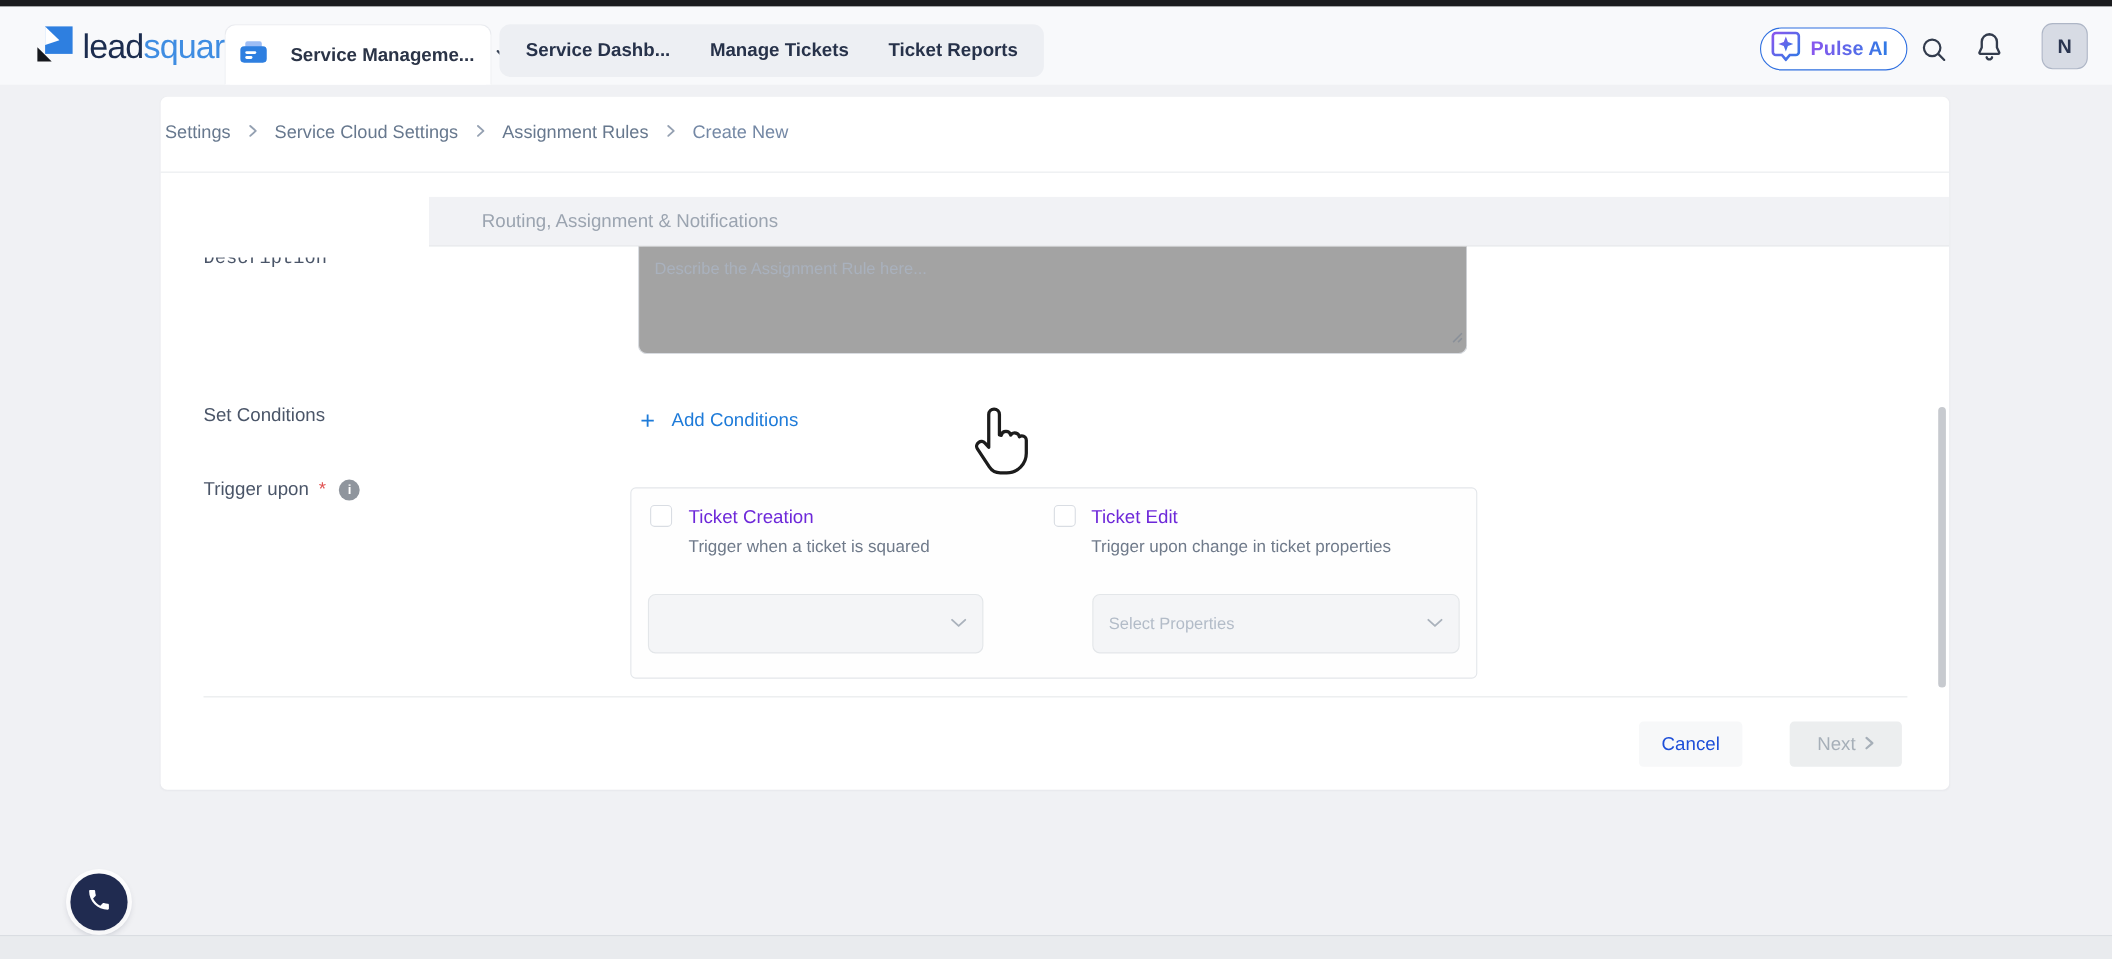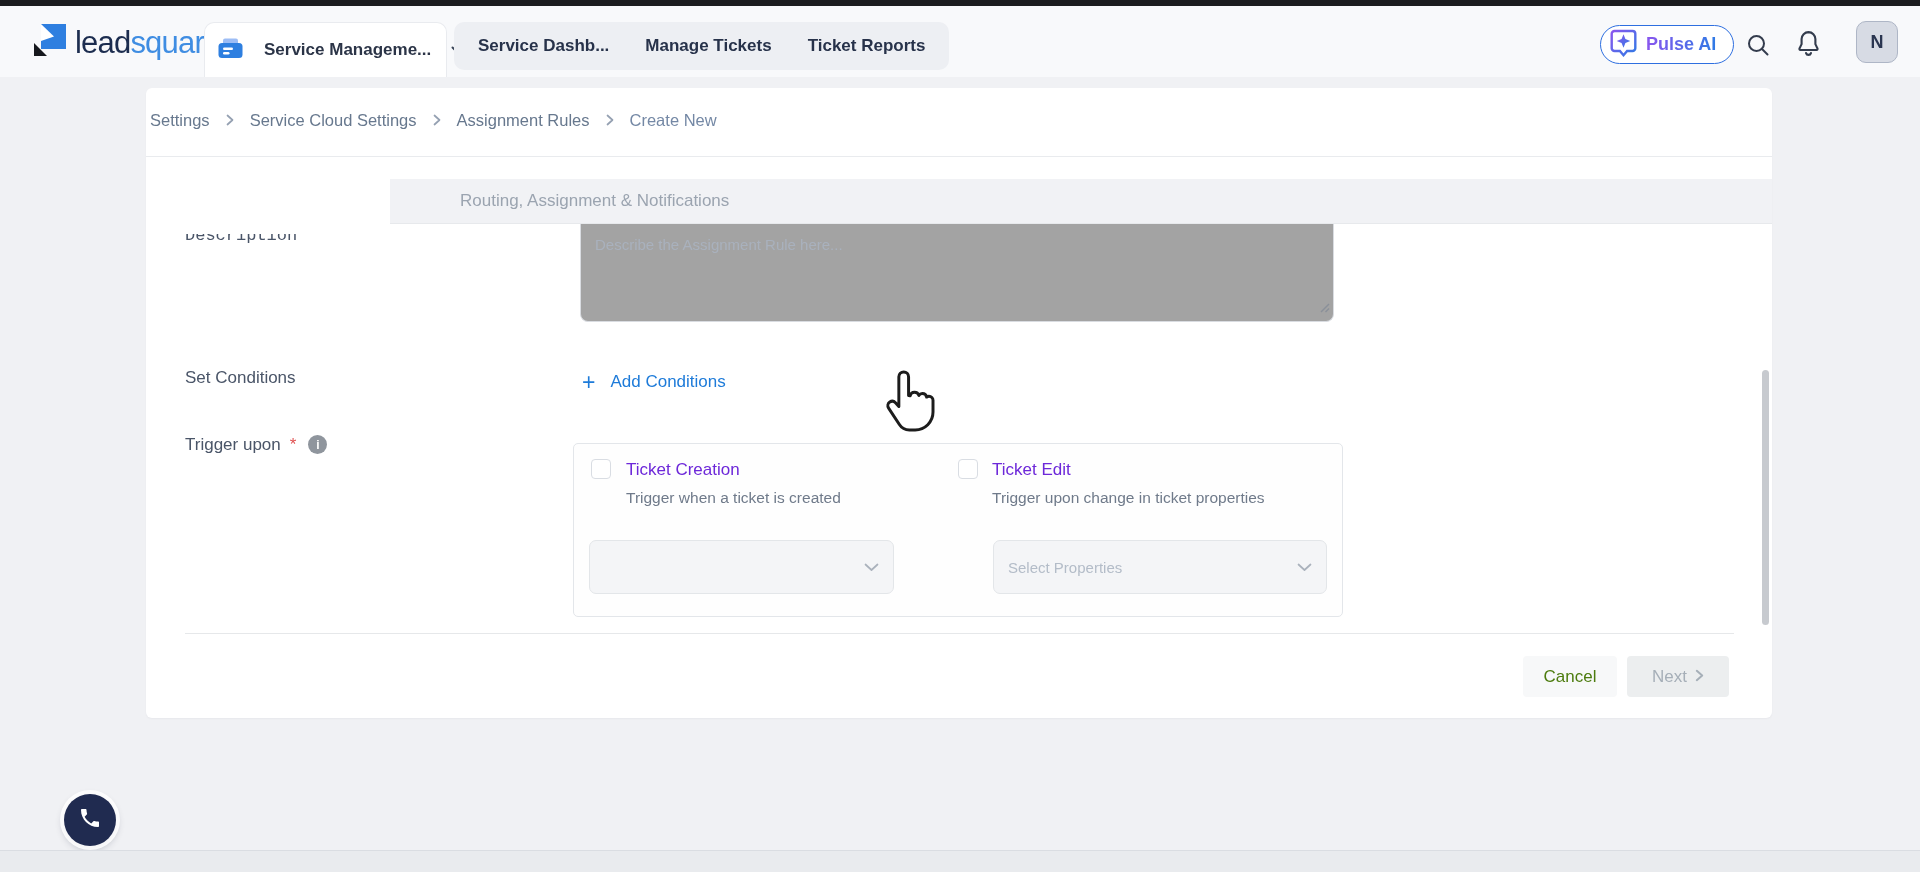--- a/index.html
+++ b/index.html
@@ -47,42 +47,42 @@
   .crumb { white-space: nowrap; cursor: pointer; }
   .crumb-current { color: #7488a5; cursor: default; }
 
   .divider-1 { position: absolute; left: 0; top: 68px; width: 1626px; height: 1px; background: #e9ebee; }
 
   .tabbar { position: absolute; left: 0; top: 91px; width: 1626px; height: 45px; }
   .tab-active { position: absolute; left: 0; top: 0; width: 244px; height: 45px; background: #fff;
     border-top: 3px solid #1e7bd9; border-right: 1px solid #e5e7ea; display: flex; align-items: center; justify-content: center;
     font-size: 17px; font-weight: 600; color: #1e7bd9; cursor: pointer; }
   .tab-rest { position: absolute; left: 244px; top: 0; right: 0; height: 45px; background: #f1f2f5; border-bottom: 1px solid #e7e9ec; }
-  .tab-inactive { position: absolute; left: 70px; top: 0; height: 44px; display: flex; align-items: center;
+  .tab-inactive { position: absolute; left: 48px; top: 0; height: 44px; display: flex; align-items: center;
     font-size: 17px; font-weight: 500; color: #9ba4b0; cursor: pointer; }
 
   
   .desc-clip { position: absolute; left: 39px; top: 146px; height: 14px; overflow: hidden; font-family: Liberation Mono, monospace; }
   .desc-clip span { display: block; margin-top: -9px; font-size: 17px; line-height: 22px; color: #4a5568; }
 
   .ta-wrap { position: absolute; left: 434px; top: 136px; width: 754px; height: 98px; }
   .ta-wrap textarea { width: 754px; height: 98px; border: 1px solid #d9dce1; border-top: none;
     border-radius: 0 0 8px 8px; padding: 12px 14px 0; font-family: "Liberation Sans", sans-serif; font-size: 15px;
     color: #3a4456; resize: none; outline: none; background: #a3a3a3; }
   .ta-wrap textarea::placeholder { color: #a9b1bd; }
   .grip { position: absolute; right: 4px; bottom: 5px; }
 
   .label { font-size: 17px; color: #4a5568; }
   .set-conditions { position: absolute; left: 39px; top: 280px; }
 
   .add-cond { position: absolute; left: 436px; top: 283px; display: flex; align-items: center; gap: 15px; cursor: pointer; }
   .add-cond .plus { font-size: 23px; font-weight: 500; color: #1e7bd9; line-height: 22px; }
   .add-cond .txt { font-size: 17px; font-weight: 500; color: #1e7bd9; }
 
-  .trigger-row { position: absolute; left: 39px; top: 347px; display: flex; align-items: flex-start; gap: 9px; }
+  .trigger-row { position: absolute; left: 39px; top: 347px; display: flex; align-items: center; gap: 9px; }
   .asterisk { color: #e05252; font-size: 17px; }
   .info-dot { width: 19px; height: 19px; border-radius: 50%; background: #8f959d; color: #fff; font-size: 12px;
     font-weight: 700; display: flex; align-items: center; justify-content: center; margin-left: 3px; cursor: pointer; }
 
   .panel { position: absolute; left: 427px; top: 355px; width: 770px; height: 174px; background: #fefefe;
     border: 1px solid #e3e6ea; border-radius: 5px; }
   .checkbox { position: absolute; width: 20px; height: 20px; background: #fff; border: 1.6px solid #d9dde3;
     border-radius: 4px; cursor: pointer; }
   .cb-1 { left: 17px; top: 15px; } .cb-2 { left: 384px; top: 15px; }
   .opt-title { position: absolute; top: 16px; font-size: 17px; color: #6d28d9; }
@@ -94,21 +94,21 @@
     border-radius: 7px; display: flex; align-items: center; padding: 0 14px; cursor: pointer; }
   .sel-1 { left: 15px; width: 305px; }
   .sel-2 { left: 419px; width: 334px; }
   .select .val { font-size: 15px; color: #b3bcc8; flex: 1; white-space: nowrap; overflow: hidden; }
   .select .chev { flex: none; }
 
   .divider-2 { position: absolute; left: 39px; top: 545px; width: 1549px; height: 1px; background: #e6e8ea; }
 
   .btn { position: absolute; top: 568px; height: 41px; border: none; border-radius: 4px;
     font-family: "Liberation Sans", sans-serif; font-size: 17px; display: flex; align-items: center; justify-content: center; cursor: pointer; }
-  .btn-cancel { left: 1377px; width: 94px; background: #f7f8f9; color: #4d7c0f; }
+  .btn-cancel { left: 1344px; width: 94px; background: #f7f8f9; color: #1d4ed8; }
   .btn-next { left: 1481px; width: 102px; background: #eceeef; color: #a6afb8; gap: 8px; cursor: default; }
 
   
   .scroll-thumb { position: absolute; left: 1762px; top: 370px; width: 7px; height: 255px; background: #c7cacf; border-radius: 4px; cursor: pointer; }
 
   .hand-cursor { position: absolute; left: 884px; top: 368px; pointer-events: none; }
 
   .fab { position: absolute; left: 64px; top: 794px; width: 52px; height: 52px; border-radius: 50%;
     background: #202b50; display: flex; align-items: center; justify-content: center; cursor: pointer;
     box-shadow: 0 0 0 4px rgba(255,255,255,0.85), 0 3px 8px rgba(10,20,50,0.3); }
@@ -246,21 +246,21 @@
 
     <div class="trigger-row">
       <span class="label">Trigger upon</span>
       <span class="asterisk">*</span>
       <span class="info-dot">i</span>
     </div>
 
     <div class="panel">
       <div class="checkbox cb-1"></div>
       <div class="opt-title t-1">Ticket Creation</div>
-      <div class="opt-sub s-1">Trigger when a ticket is created</div>
+      <div class="opt-sub s-1">Trigger when a ticket is squared</div>
 
       <div class="checkbox cb-2"></div>
       <div class="opt-title t-2">Ticket Edit</div>
       <div class="opt-sub s-2">Trigger upon change in ticket properties</div>
 
       <div class="select sel-1">
         <span class="val"></span>
         <span class="chev">
           <svg width="15" height="9" viewBox="0 0 15 9">
               <polyline points="1.5,1.5 7.5,7 13.5,1.5" fill="none" stroke="#aab2bc" stroke-width="1.7" stroke-linecap="round" stroke-linejoin="round"></polyline>

